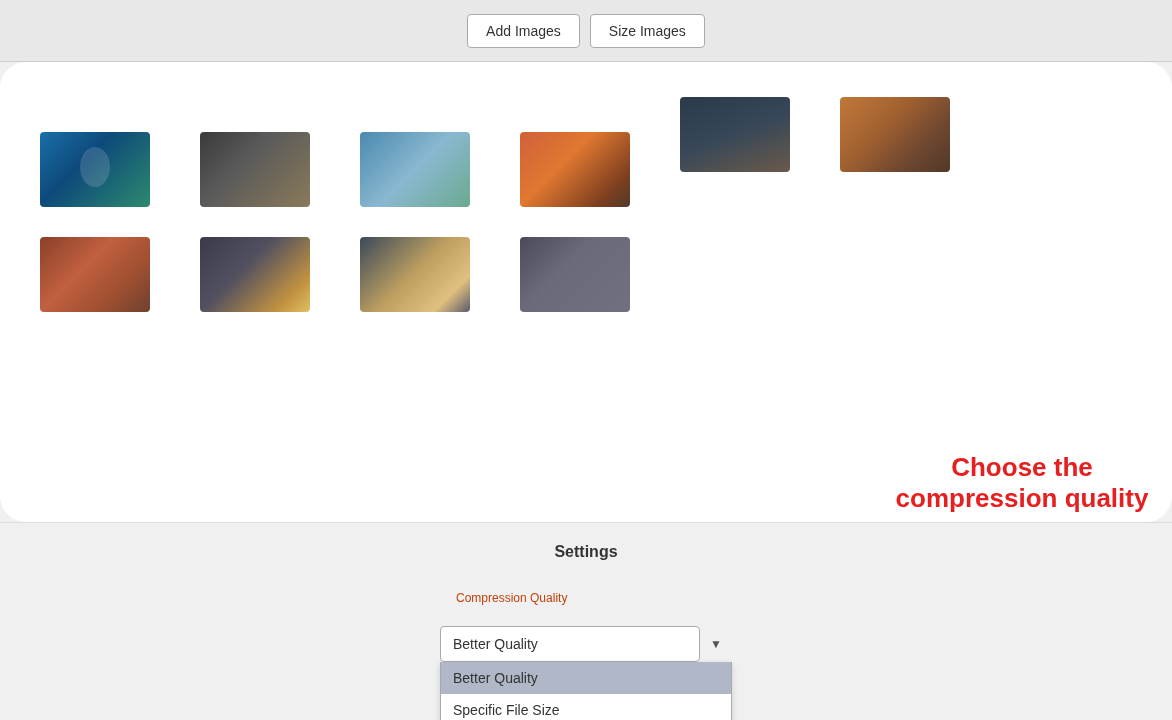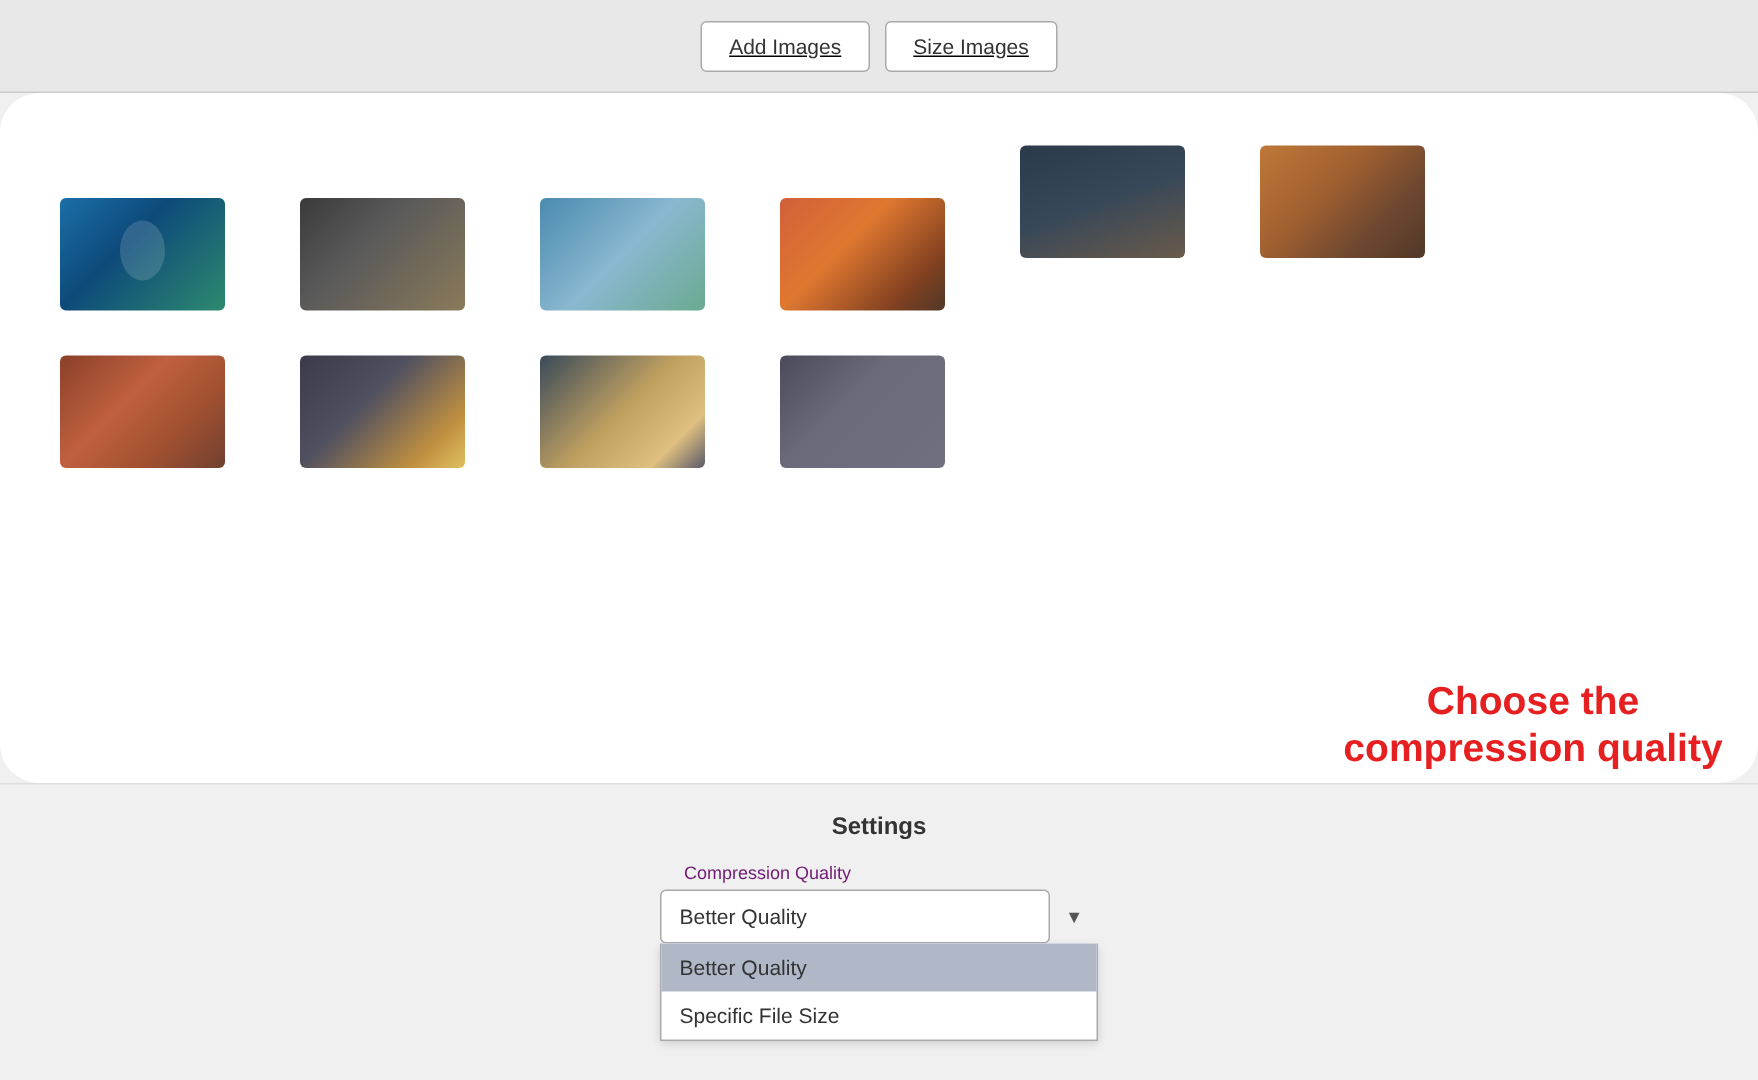--- a/index.html
+++ b/index.html
@@ -8,21 +8,20 @@
     
     .toolbar {
       background: #e8e8e8;
       border-bottom: 1px solid #ccc;
       padding: 10px 0;
       display: flex;
       justify-content: center;
       align-items: center;
       gap: 10px;
       height: 62px;
-      text-decoration: underline;
     }
     .toolbar-btn {
       padding: 8px 18px;
       border: 1px solid #aaa;
       background: white;
       border-radius: 4px;
       font-size: 14px;
       cursor: pointer;
       color: #333;
     }
@@ -75,27 +74,27 @@
       flex-direction: column;
       align-items: center;
       position: relative;
       min-height: 200px;
     }
 
     .settings-title {
       font-size: 16px;
       font-weight: bold;
       color: #333;
-      margin-bottom: 14px;
+      margin-bottom: 30px;
     }
 
     .compression-label {
       font-size: 12px;
-      color: #701a75;
-      margin-bottom: 4px;
+      color: #c2410c;
+      margin-bottom: 21px;
       align-self: flex-start;
       margin-left: calc(50% - 130px);
     }
 
     .select-wrapper {
       position: relative;
       width: 292px;
     }
 
     .quality-select {

